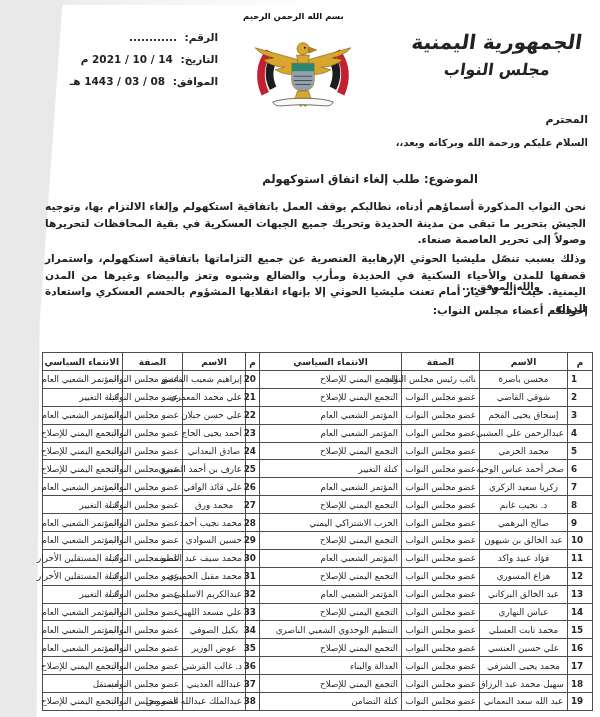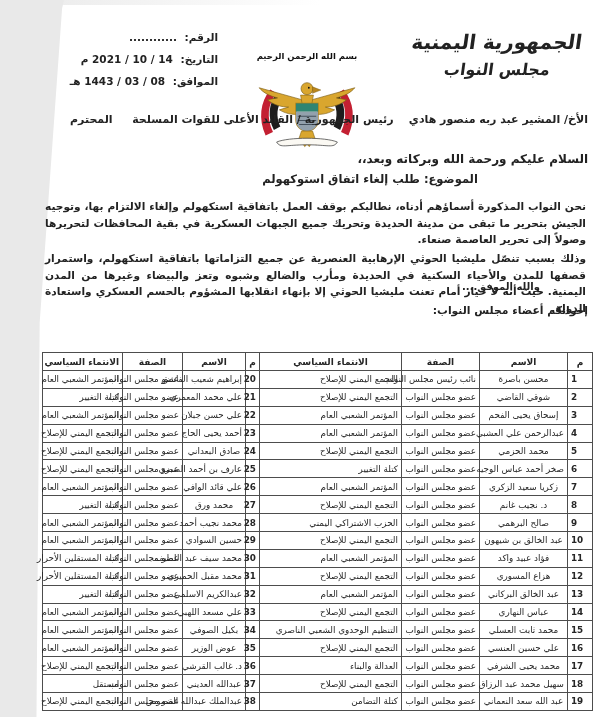--- a/index.html
+++ b/index.html
@@ -10,31 +10,31 @@
   
   .scan-edge{position:absolute;left:0;top:0;width:64px;height:717px;background:#e9e9e9;
              clip-path:polygon(0 0,100% 0,97% 1.2%,62% 45%,57% 100%,0 100%);}
   .scan-top{position:absolute;top:0;left:0;width:320px;height:5px;
             background:linear-gradient(to left,rgba(233,233,233,0),#e9e9e9);}
 
   
   .org{position:absolute;top:30px;left:408px;width:178px;text-align:center;}
   .org1{font-size:20px;font-weight:bold;transform:skewX(-8deg);letter-spacing:-0.5px;}
   .org2{font-size:16px;font-weight:bold;transform:skewX(-8deg);margin-top:6px;}
-  .emblem{position:absolute;top:11px;left:243px;width:128px;text-align:center;margin-top:40px;}
+  .emblem{position:absolute;top:11px;left:243px;width:128px;text-align:left;}
   .bismillah{font-size:8.5px;font-weight:bold;color:#111;margin-bottom:1px;}
   .refs{position:absolute;top:31px;left:398px;right:382px;width:160px;left:76px;}
   .ref-line{font-size:10.5px;font-weight:bold;height:22px;text-align:right;white-space:nowrap;}
   .ref-line .lbl{display:inline-block;}
   .ref-line .val{display:inline-block;margin-right:4px;}
 
   
   .addressee{position:absolute;top:113px;right:12px;left:70px;display:flex;
              justify-content:space-between;align-items:baseline;font-size:11px;font-weight:bold;white-space:nowrap;}
-  .salutation{position:absolute;top:137px;right:12px;font-size:12px;font-weight:bold;margin-top:15px;}
+  .salutation{position:absolute;top:137px;right:12px;font-size:10px;font-weight:bold;}
   .subject{position:absolute;top:172px;right:20px;left:160px;text-align:center;
            font-size:11.5px;font-weight:bold;}
   .para{position:absolute;right:14px;left:45px;font-size:10.6px;font-weight:bold;
         line-height:16.5px;text-align:justify;}
   .para1{top:198px;}
   .para2{top:250px;}
   .closing{position:absolute;top:281px;right:60px;left:170px;
            font-size:10px;font-weight:bold;}
   .intro{position:absolute;top:304px;right:12px;font-size:10.8px;font-weight:bold;}
 
@@ -98,21 +98,20 @@
       <span class="lbl">التاريخ:</span>
       <span class="val">14 ‏/‏ 10 ‏/‏ 2021 م</span>
     </div>
     <div class="ref-line">
       <span class="lbl">الموافق:</span>
       <span class="val">08 ‏/‏ 03 ‏/‏ 1443 هـ</span>
     </div>
   </div>
 
   <div class="addressee">
-    <span>الأخ/ المشير عبد ربه منصور هادي &nbsp;&nbsp; رئيس الجمهورية / القائد الأعلى للقوات المسلحة</span>
     <span>المحترم</span>
   </div>
   <div class="salutation">السلام عليكم ورحمة الله وبركاته وبعد،،</div>
   <div class="subject">الموضوع: طلب إلغاء اتفاق استوكهولم</div>
   <div class="para para1">نحن النواب المذكورة أسماؤهم أدناه، نطالبكم بوقف العمل باتفاقية استكهولم وإلغاء الالتزام بها، وتوجيه الجيش بتحرير ما تبقى من مدينة الحديدة وتحريك جميع الجبهات العسكرية في بقية المحافظات لتحريرها وصولاً إلى تحرير العاصمة صنعاء.</div>
   <div class="para para2">وذلك بسبب تنصّل مليشيا الحوثي الإرهابية العنصرية عن جميع التزاماتها باتفاقية استكهولم، واستمرار قصفها للمدن والأحياء السكنية في الحديدة ومأرب والضالع وشبوه وتعز والبيضاء وغيرها من المدن اليمنية. حيث أنه لا خيار أمام تعنت مليشيا الحوثي إلا بإنهاء انقلابها المشؤوم بالحسم العسكري واستعادة الدولة.</div>
   <div class="closing">والله الموفق....</div>
   <div class="intro">إخوانكم أعضاء مجلس النواب:</div>
 
   <table class="members">

